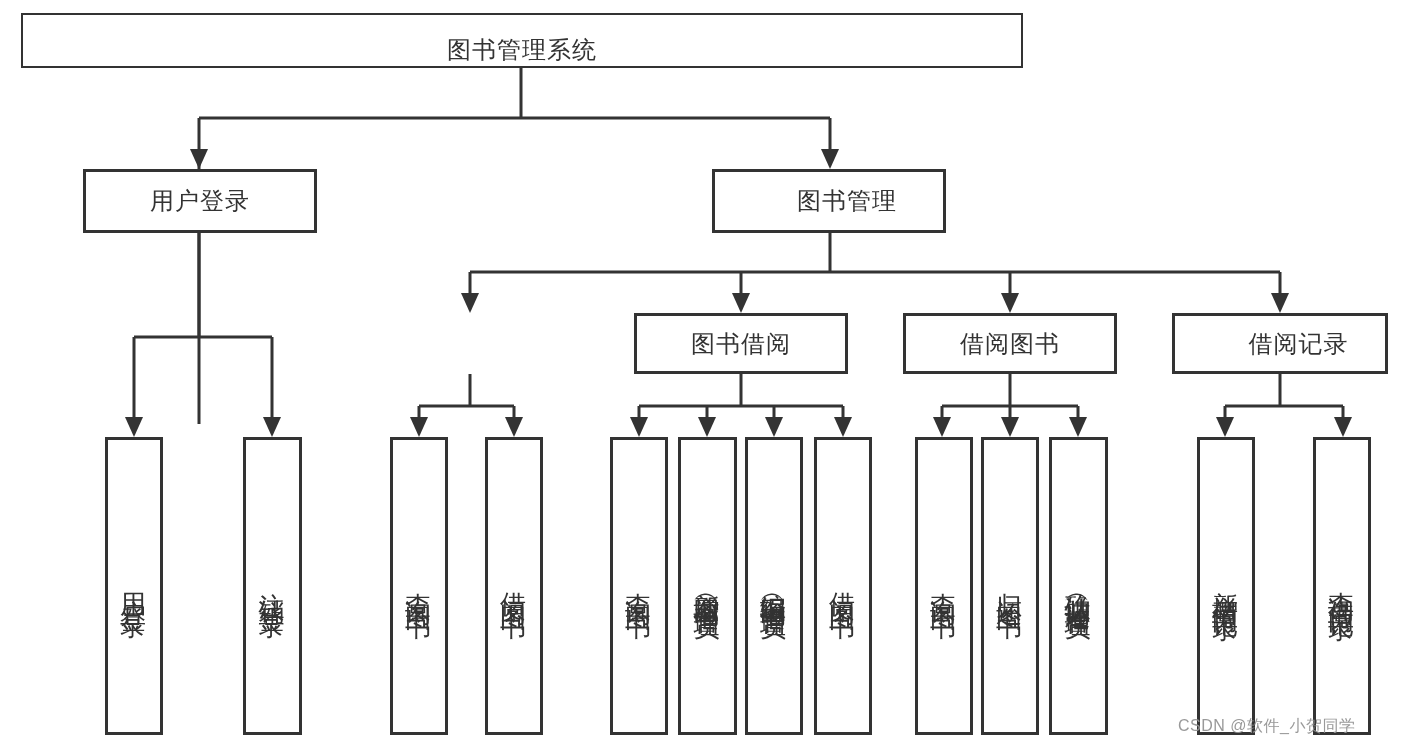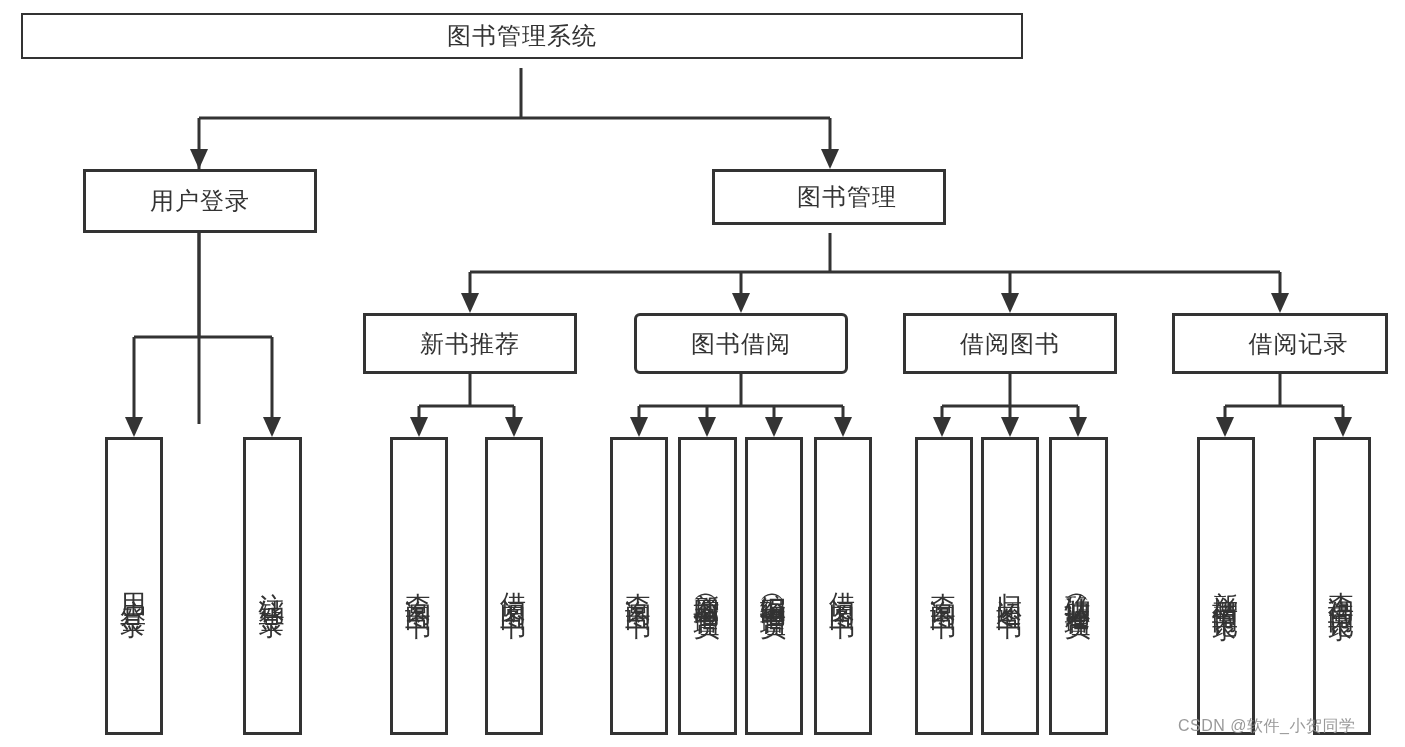--- a/index.html
+++ b/index.html
@@ -92,35 +92,32 @@
       <polygon points="765,417 783,417 774,437"></polygon>
       <polygon points="834,417 852,417 843,437"></polygon>
       <polygon points="933,417 951,417 942,437"></polygon>
       <polygon points="1001,417 1019,417 1010,437"></polygon>
       <polygon points="1069,417 1087,417 1078,437"></polygon>
       <polygon points="1216,417 1234,417 1225,437"></polygon>
       <polygon points="1334,417 1352,417 1343,437"></polygon>
     </g>
   </svg>
 
-  <div class="node root" style="left:21px; top:13px; width:1002px; height:46px;">
+  <div class="node root" style="left:21px; top:13px; width:1002px; height:55px;align-items:flex-end;">
     <span>图书管理系统</span>
   </div>
 
   <div class="node" style="left:83px; top:169px; width:234px; height:64px;">
     <span>用户登录</span>
   </div>
-  <div class="node" style="left:712px; top:169px; width:234px; height:56px;padding-left:36px;">
+  <div class="node" style="left:712px; top:169px; width:234px; height:64px;padding-left:36px;">
     <span>图书管理</span>
   </div>
 
-  <div class="node" style="left:363px; top:313px; width:214px; height:61px;">
-    <span>新书推荐</span>
-  </div>
-  <div class="node" style="left:634px; top:313px; width:214px; height:61px;border-radius:6px;">
+  <div class="node" style="left:634px; top:313px; width:214px; height:61px;">
     <span>图书借阅</span>
   </div>
   <div class="node" style="left:903px; top:313px; width:214px; height:61px;">
     <span>借阅图书</span>
   </div>
   <div class="node" style="left:1172px; top:313px; width:216px; height:61px;padding-left:37px;">
     <span>借阅记录</span>
   </div>
 
   <div class="node leaf" style="left:105px; top:437px; width:58px; height:298px;">

